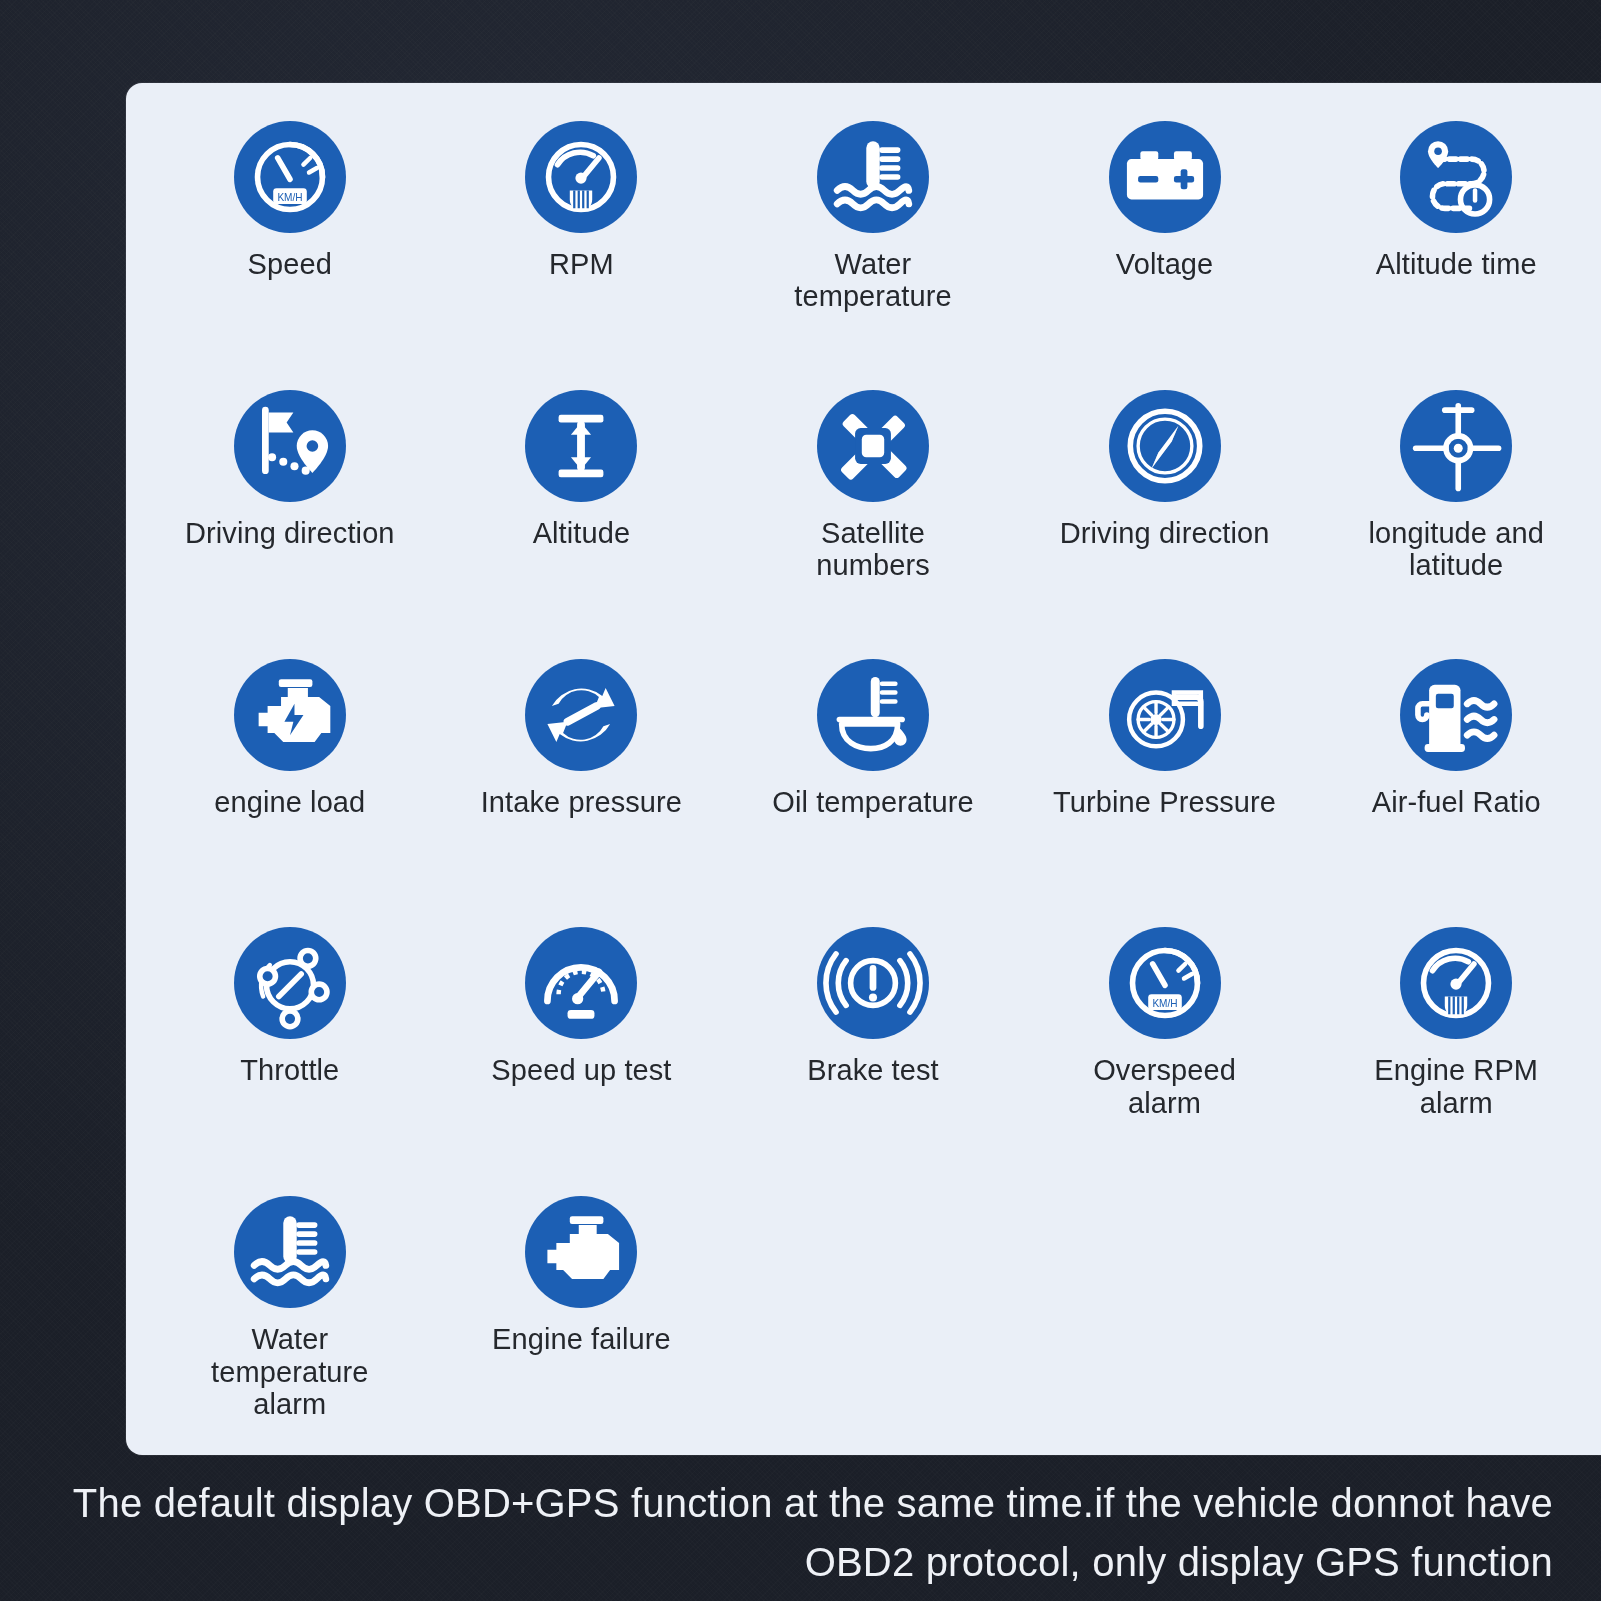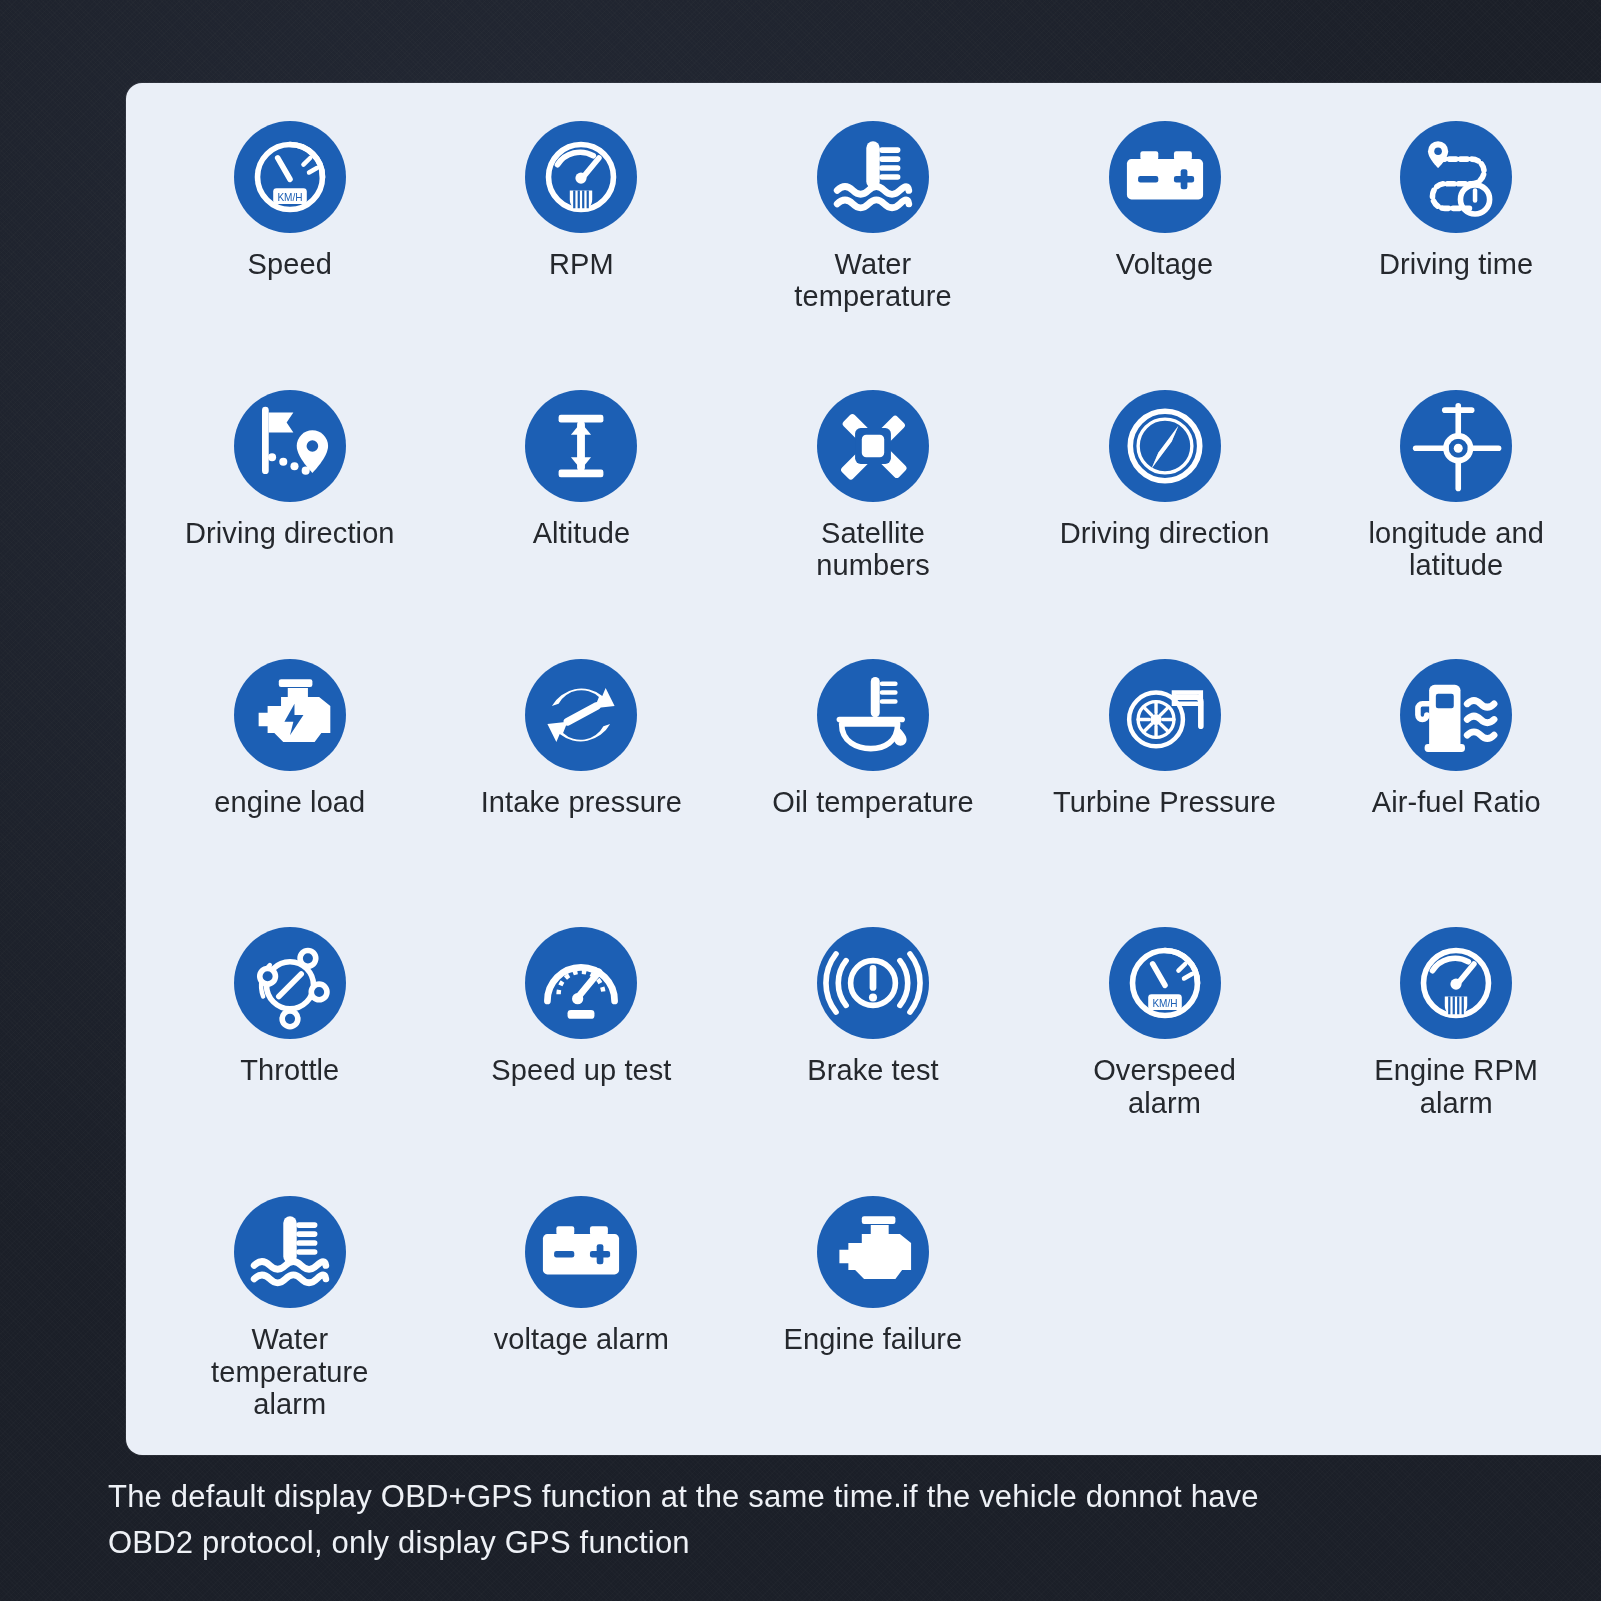--- a/index.html
+++ b/index.html
@@ -58,26 +58,26 @@
     color:#25282d;
     text-align:center;
     max-width:250px;
     letter-spacing:.1px;
     white-space:pre-line;
   }
   #caption{
     position:absolute;
     left:0;right:0;
     top:1474px;
-    text-align:left;
+    text-align:right;
     color:#eef1f6;
-    font-size:31px;
+    font-size:40px;
     line-height:1.48;
     letter-spacing:.2px;
-    padding:0 108px;
+    padding:0 48px;
     box-sizing:border-box;
   }
   .cap-line{display:block;}
 </style>
 </head>
 <body>
 
 <div id="noise"></div>
 
 <div id="panel">
@@ -136,21 +136,21 @@
       <div class="cell">
         <div class="ico">
           <svg width="112" height="112" viewBox="0 0 100 100" fill="none">
     <path d="M34 34h30a11 11 0 0 1 0 22H40a11 11 0 0 0 0 22h22" stroke="#ffffff" stroke-width="5" stroke-linecap="round" stroke-dasharray="6 4" fill="none"></path>
     <path d="M34 18a9 9 0 0 0-9 9c0 6.5 9 15 9 15s9-8.5 9-15a9 9 0 0 0-9-9z" fill="#ffffff"></path>
     <circle cx="34" cy="27" r="3.4" fill="#1c5fb4"></circle>
     <circle cx="67" cy="70" r="13" stroke="#ffffff" stroke-width="5"></circle>
     <path d="M67 62v9" stroke="#ffffff" stroke-width="4" stroke-linecap="round"></path>
           </svg>
         </div>
-        <div class="lbl">Driving time</div>
+        <div class="lbl">Altitude time</div>
       </div>
       <div class="cell">
         <div class="ico">
           <svg width="112" height="112" viewBox="0 0 100 100" fill="none">
     <path d="M28 18v54" stroke="#ffffff" stroke-width="6" stroke-linecap="round"></path>
     <path d="M31 20h22l-6 9 6 9H31z" fill="#ffffff"></path>
     <circle cx="34" cy="60" r="3.6" fill="#ffffff"></circle>
             <circle cx="44" cy="64" r="3.6" fill="#ffffff"></circle>
     <circle cx="54" cy="68" r="3.6" fill="#ffffff"></circle>
             <circle cx="64" cy="72" r="3.6" fill="#ffffff"></circle>
@@ -342,33 +342,20 @@
           <svg width="112" height="112" viewBox="0 0 100 100" fill="none">
     <rect x="44" y="18" width="12" height="42" rx="6" fill="#ffffff"></rect>
     <path d="M58 26h14M58 34h14M58 42h14M58 50h14" stroke="#ffffff" stroke-width="5" stroke-linecap="round"></path>
     <path d="M18 62q7-7 14 0t14 0 14 0 14 0 8 0" stroke="#ffffff" stroke-width="6" stroke-linecap="round" fill="none"></path>
     <path d="M18 74q7-7 14 0t14 0 14 0 14 0 8 0" stroke="#ffffff" stroke-width="6" stroke-linecap="round" fill="none"></path>
           </svg>
         </div>
         <div class="lbl">Water
 temperature
 alarm</div>
-      </div>
-      <div class="cell">
-        <div class="ico">
-          <svg width="112" height="112" viewBox="0 0 100 100" fill="none">
-    <rect x="16" y="34" width="68" height="36" rx="4" fill="#ffffff"></rect>
-    <rect x="28" y="27" width="16" height="8" rx="2" fill="#ffffff"></rect>
-    <rect x="58" y="27" width="16" height="8" rx="2" fill="#ffffff"></rect>
-    <rect x="26" y="49" width="18" height="6" rx="2" fill="#1c5fb4"></rect>
-    <rect x="58" y="49" width="18" height="6" rx="2" fill="#1c5fb4"></rect>
-    <rect x="64" y="43" width="6" height="18" rx="2" fill="#1c5fb4"></rect>
-          </svg>
-        </div>
-        <div class="lbl">voltage alarm</div>
       </div>
       <div class="cell">
         <div class="ico">
           <svg width="112" height="112" viewBox="0 0 100 100" fill="none">
     <path d="M20 48h8v-6h12v-8h8v-8h16v8h10l10 8v24h-8l-6 8H42l-8-8h-6v-6h-8z" fill="#ffffff"></path>
     <rect x="40" y="18" width="30" height="7" rx="2" fill="#ffffff"></rect>
           </svg>
         </div>
         <div class="lbl">Engine failure</div>
       </div>

